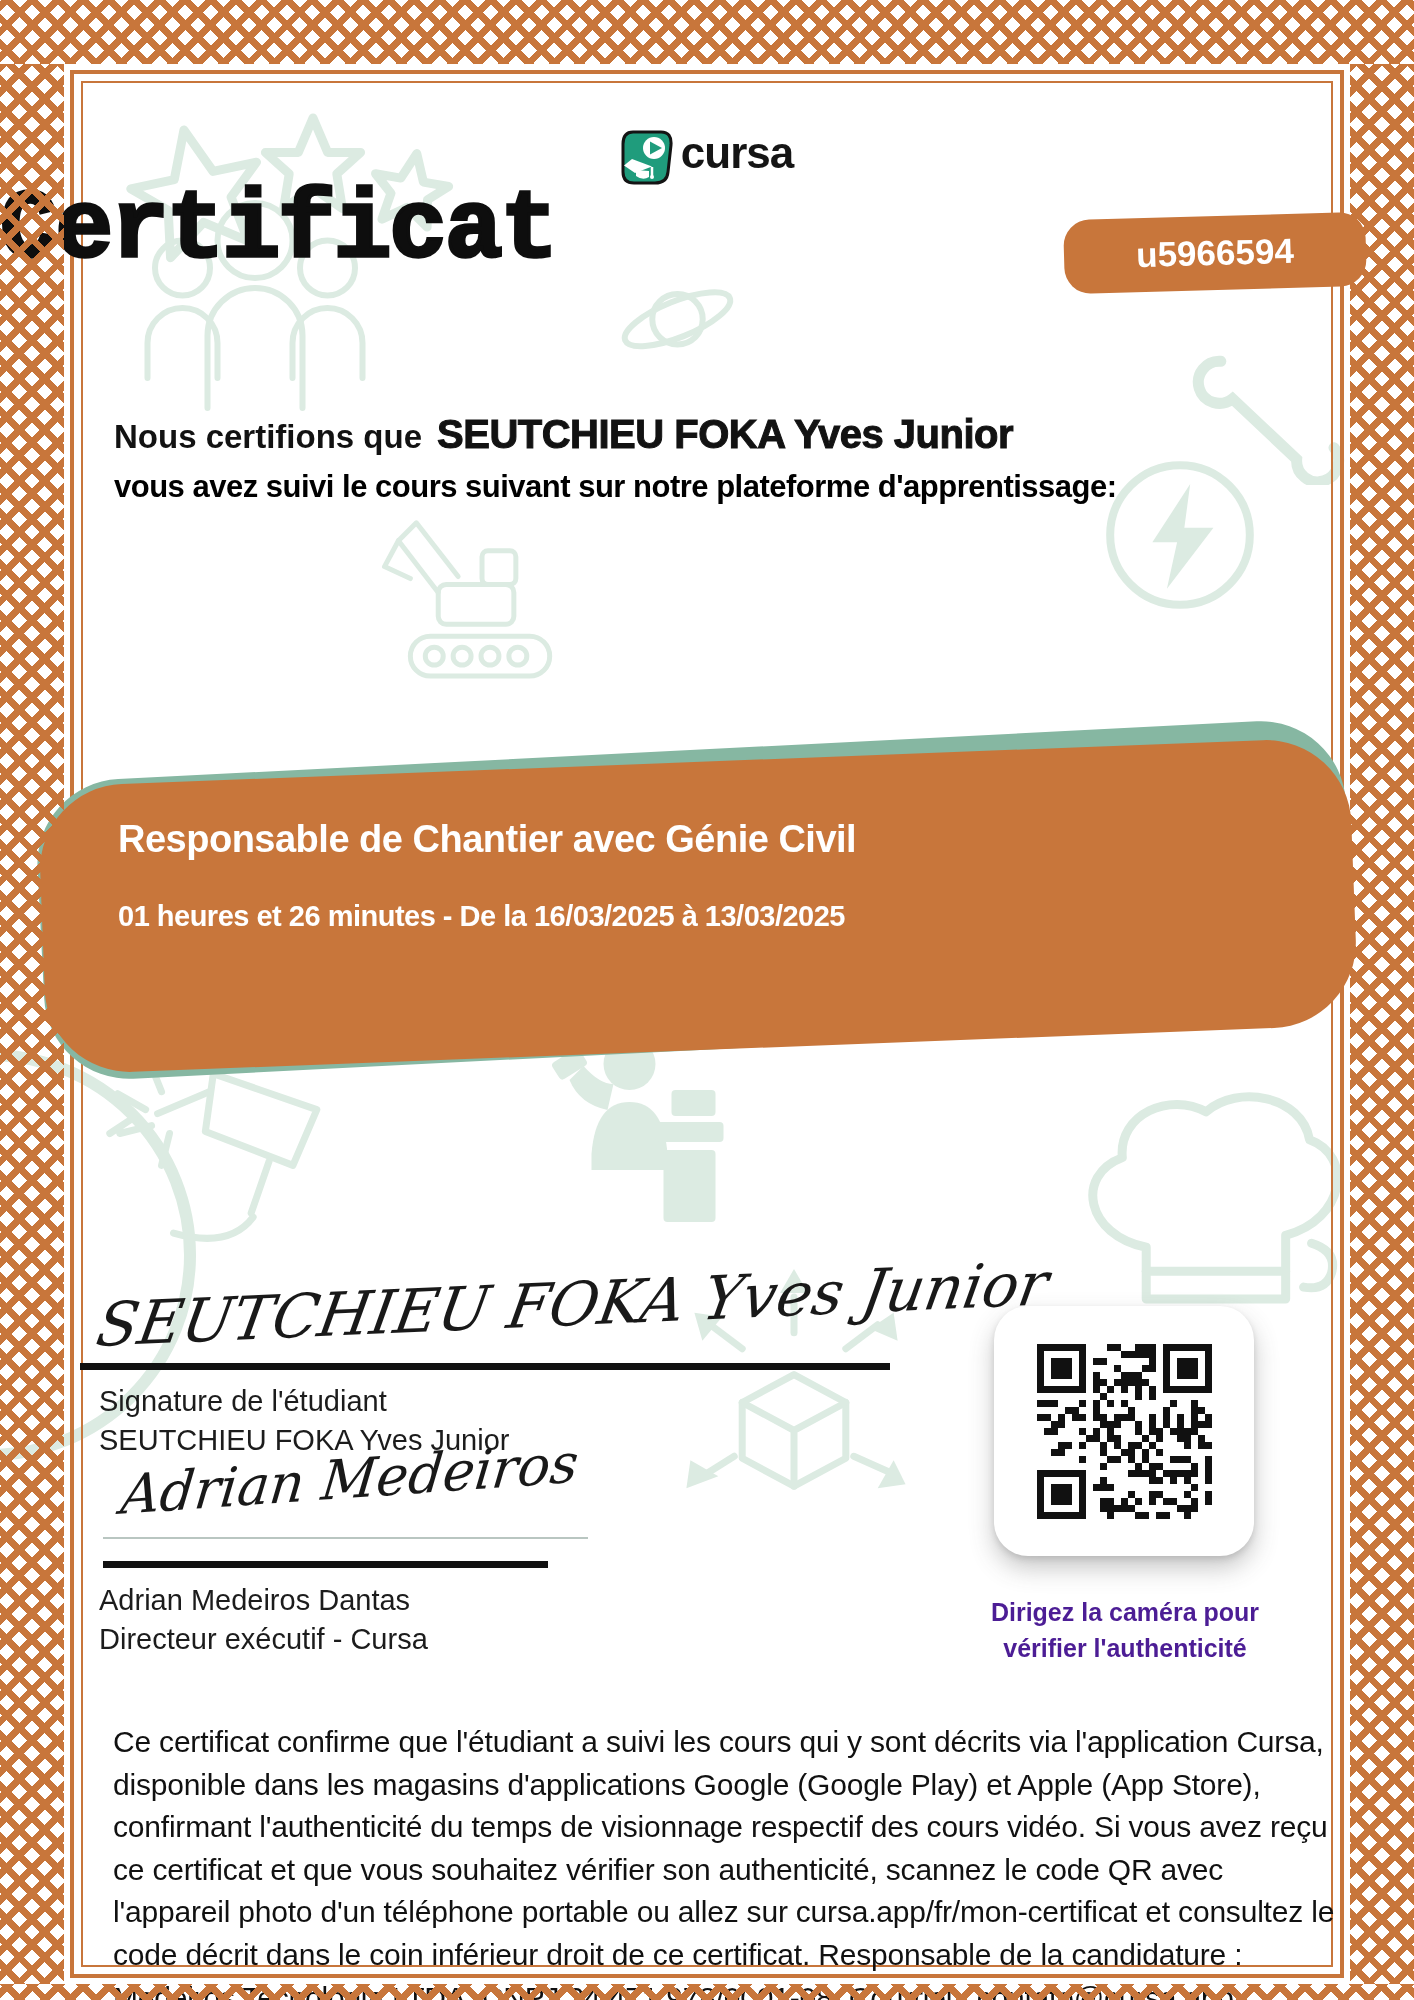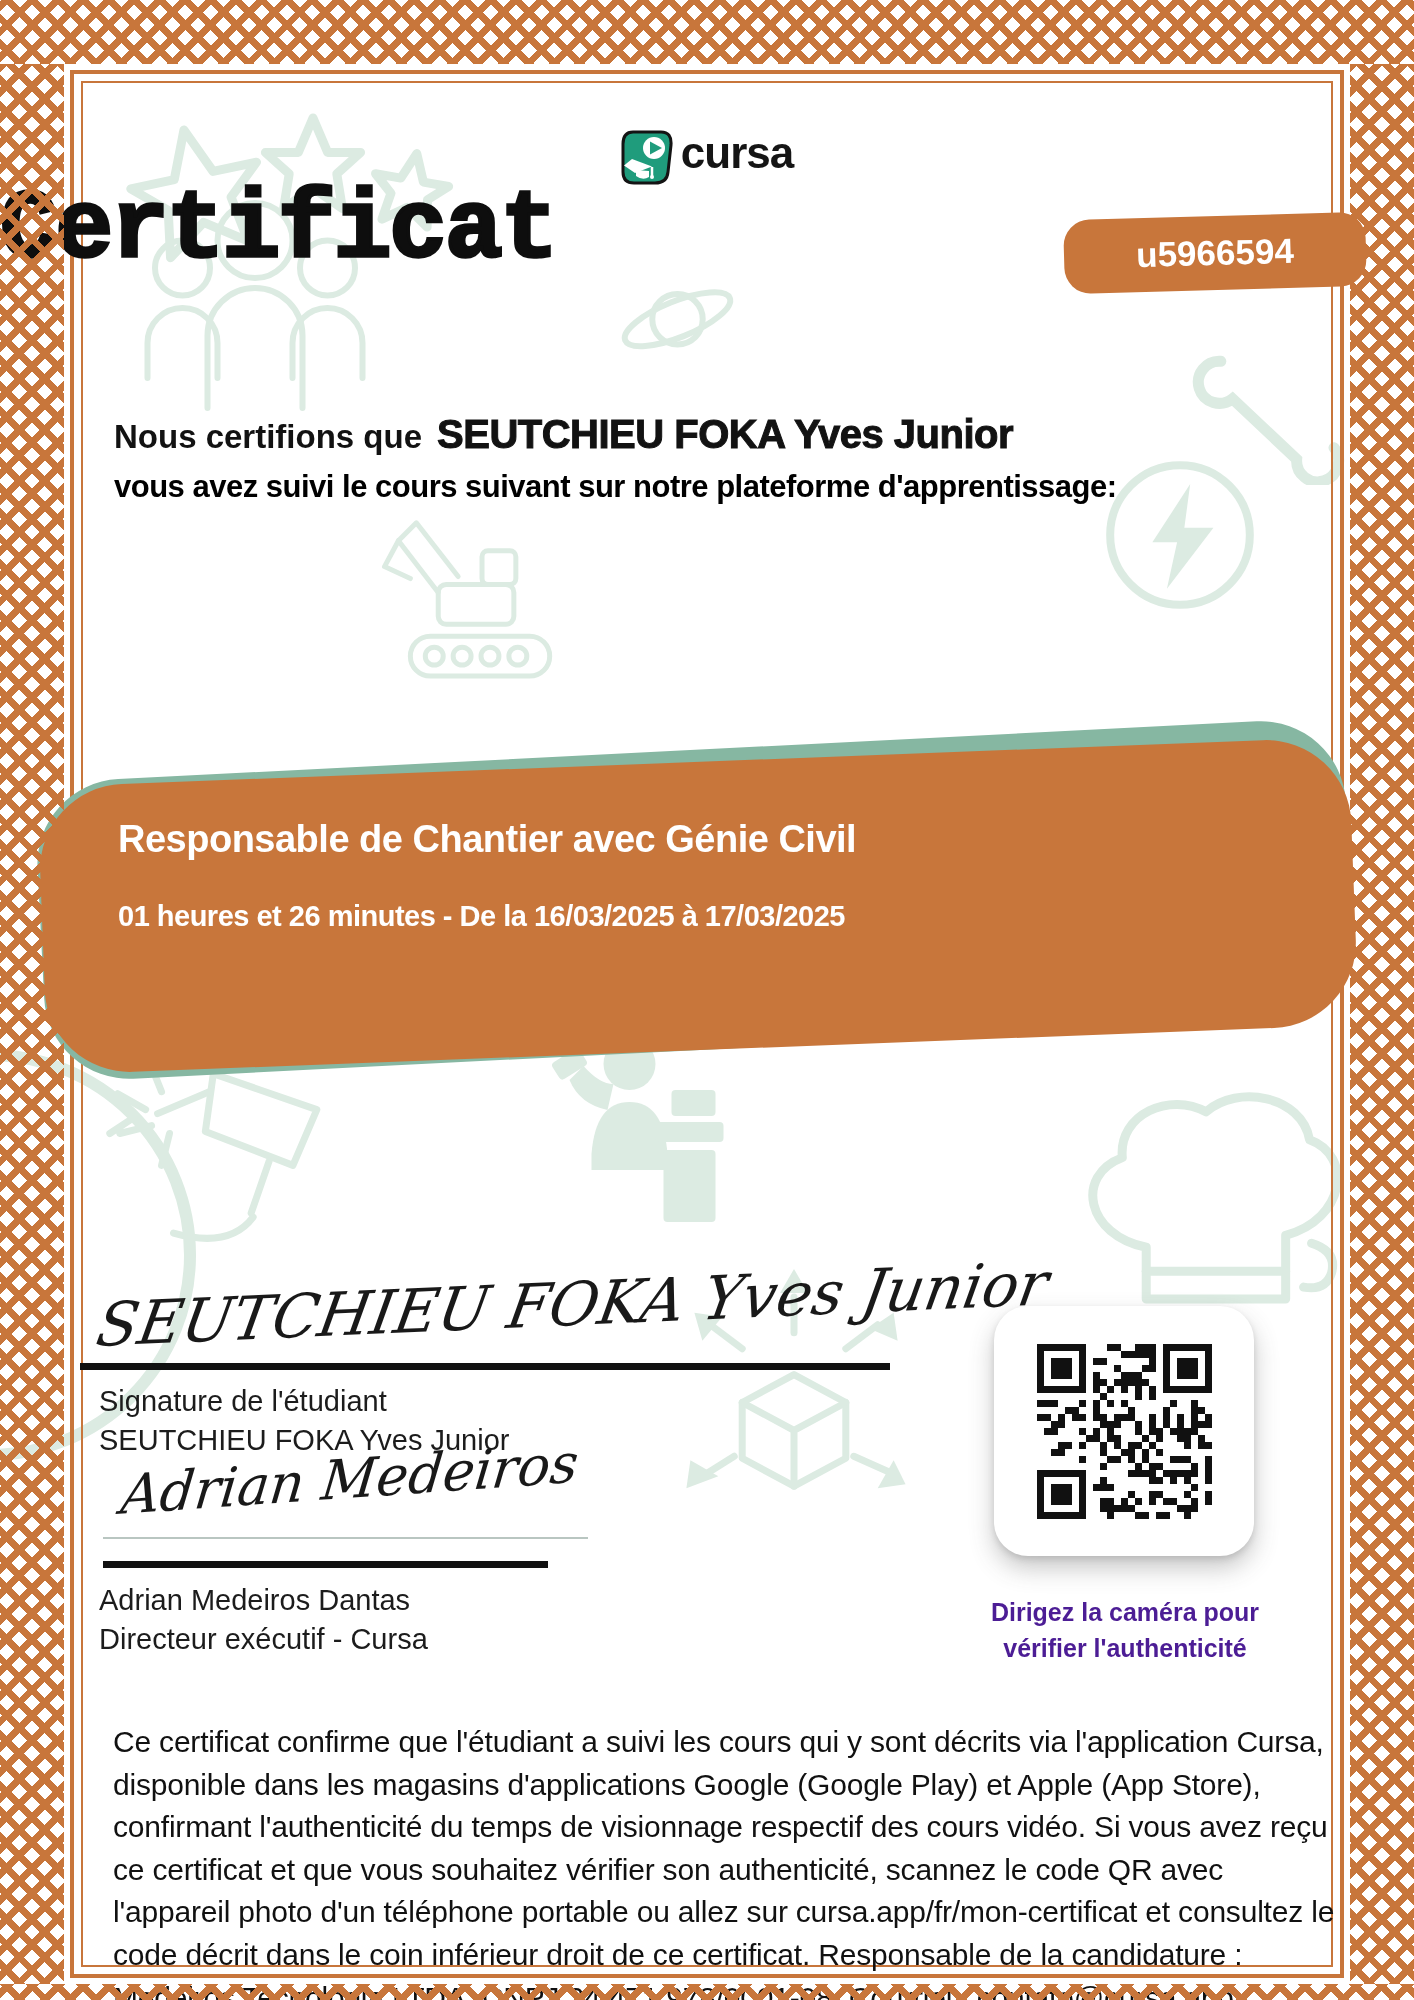--- a/index.html
+++ b/index.html
@@ -178,21 +178,21 @@
     <div class="intro-line1">
       <span>Nous certifions que</span>
       <span class="student-inline">SEUTCHIEU FOKA Yves Junior</span>
     </div>
     <div class="intro-line2">vous avez suivi le cours suivant sur notre plateforme d'apprentissage:</div>
   </div>
 
   <div class="banner-teal"></div>
   <div class="banner-orange"></div>
   <div class="course-title">Responsable de Chantier avec Génie Civil</div>
-  <div class="course-details">01 heures et 26 minutes - De la 16/03/2025 à 17/03/2025</div>
+  <div class="course-details">01 heures et 26 minutes - De la 16/03/2025 à 13/03/2025</div>
 
   <div class="sig-script student">SEUTCHIEU FOKA Yves Junior</div>
   <div class="sig-underline u1"></div>
   <div class="sig-label l1a">Signature de l'étudiant</div>
   <div class="sig-label l1b">SEUTCHIEU FOKA Yves Junior</div>
 
   <div class="sig-script director">Adrian Medeiros</div>
   <div class="sig-faint"></div>
   <div class="sig-underline u2"></div>
   <div class="sig-label l2a">Adrian Medeiros Dantas</div>

